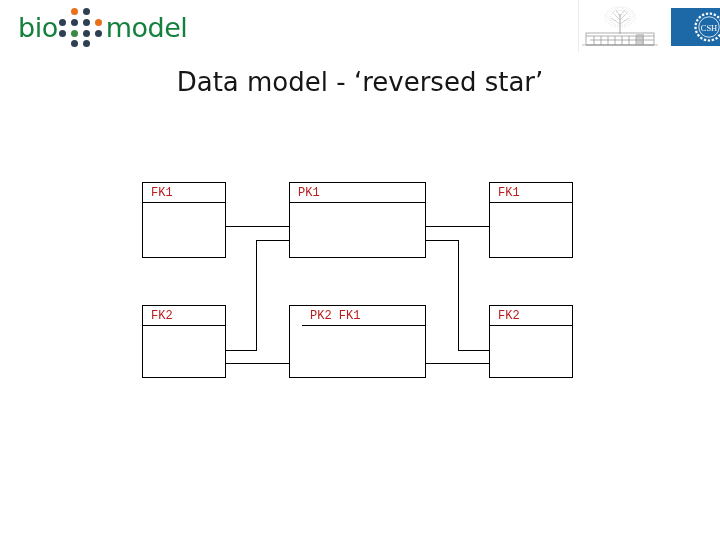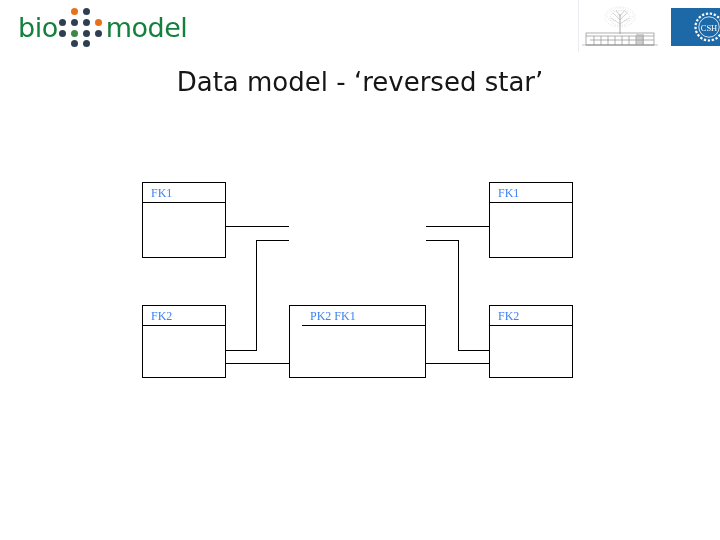--- a/index.html
+++ b/index.html
@@ -110,23 +110,23 @@
   .entity-box {
     position: absolute;
     border: 1px solid #000000;
     background: #ffffff;
     box-sizing: border-box;
   }
   .entity-header {
     border-bottom: 1px solid #000000;
     height: 20px;
     box-sizing: border-box;
-    font-family: Liberation Serif, serif;
+    font-family: Liberation Mono, monospace;
     font-size: 12px;
-    color: #3b82f6;
+    color: #b91c1c;
     padding: 2px 0 0 8px;
     line-height: 16px;
     white-space: nowrap;
   }
   .entity-body {
     background: #ffffff;
   }
   .connector {
     position: absolute;
     background: #000000;
@@ -226,20 +226,24 @@
   <div class="connector v" style="left:458px; top:240px; height:110px;"></div>
   <div class="connector h" style="left:458px; top:350px; width:31px;"></div>
 
   <div class="connector h" style="left:426px; top:363px; width:63px;"></div>
 
   <div class="entity-box" style="left:142px; top:182px; width:84px; height:76px;">
     <div class="entity-header">FK1</div>
     <div class="entity-body" style="height:54px;"></div>
   </div>
 
+  <div class="entity-box" style="left:289px; top:182px; width:137px; height:76px;">
+    <div class="entity-header">PK1</div>
+    <div class="entity-body" style="height:54px;"></div>
+  </div>
 
   <div class="entity-box" style="left:489px; top:182px; width:84px; height:76px;">
     <div class="entity-header">FK1</div>
     <div class="entity-body" style="height:54px;"></div>
   </div>
 
   <div class="entity-box" style="left:142px; top:305px; width:84px; height:73px;">
     <div class="entity-header">FK2</div>
     <div class="entity-body" style="height:51px;"></div>
   </div>

